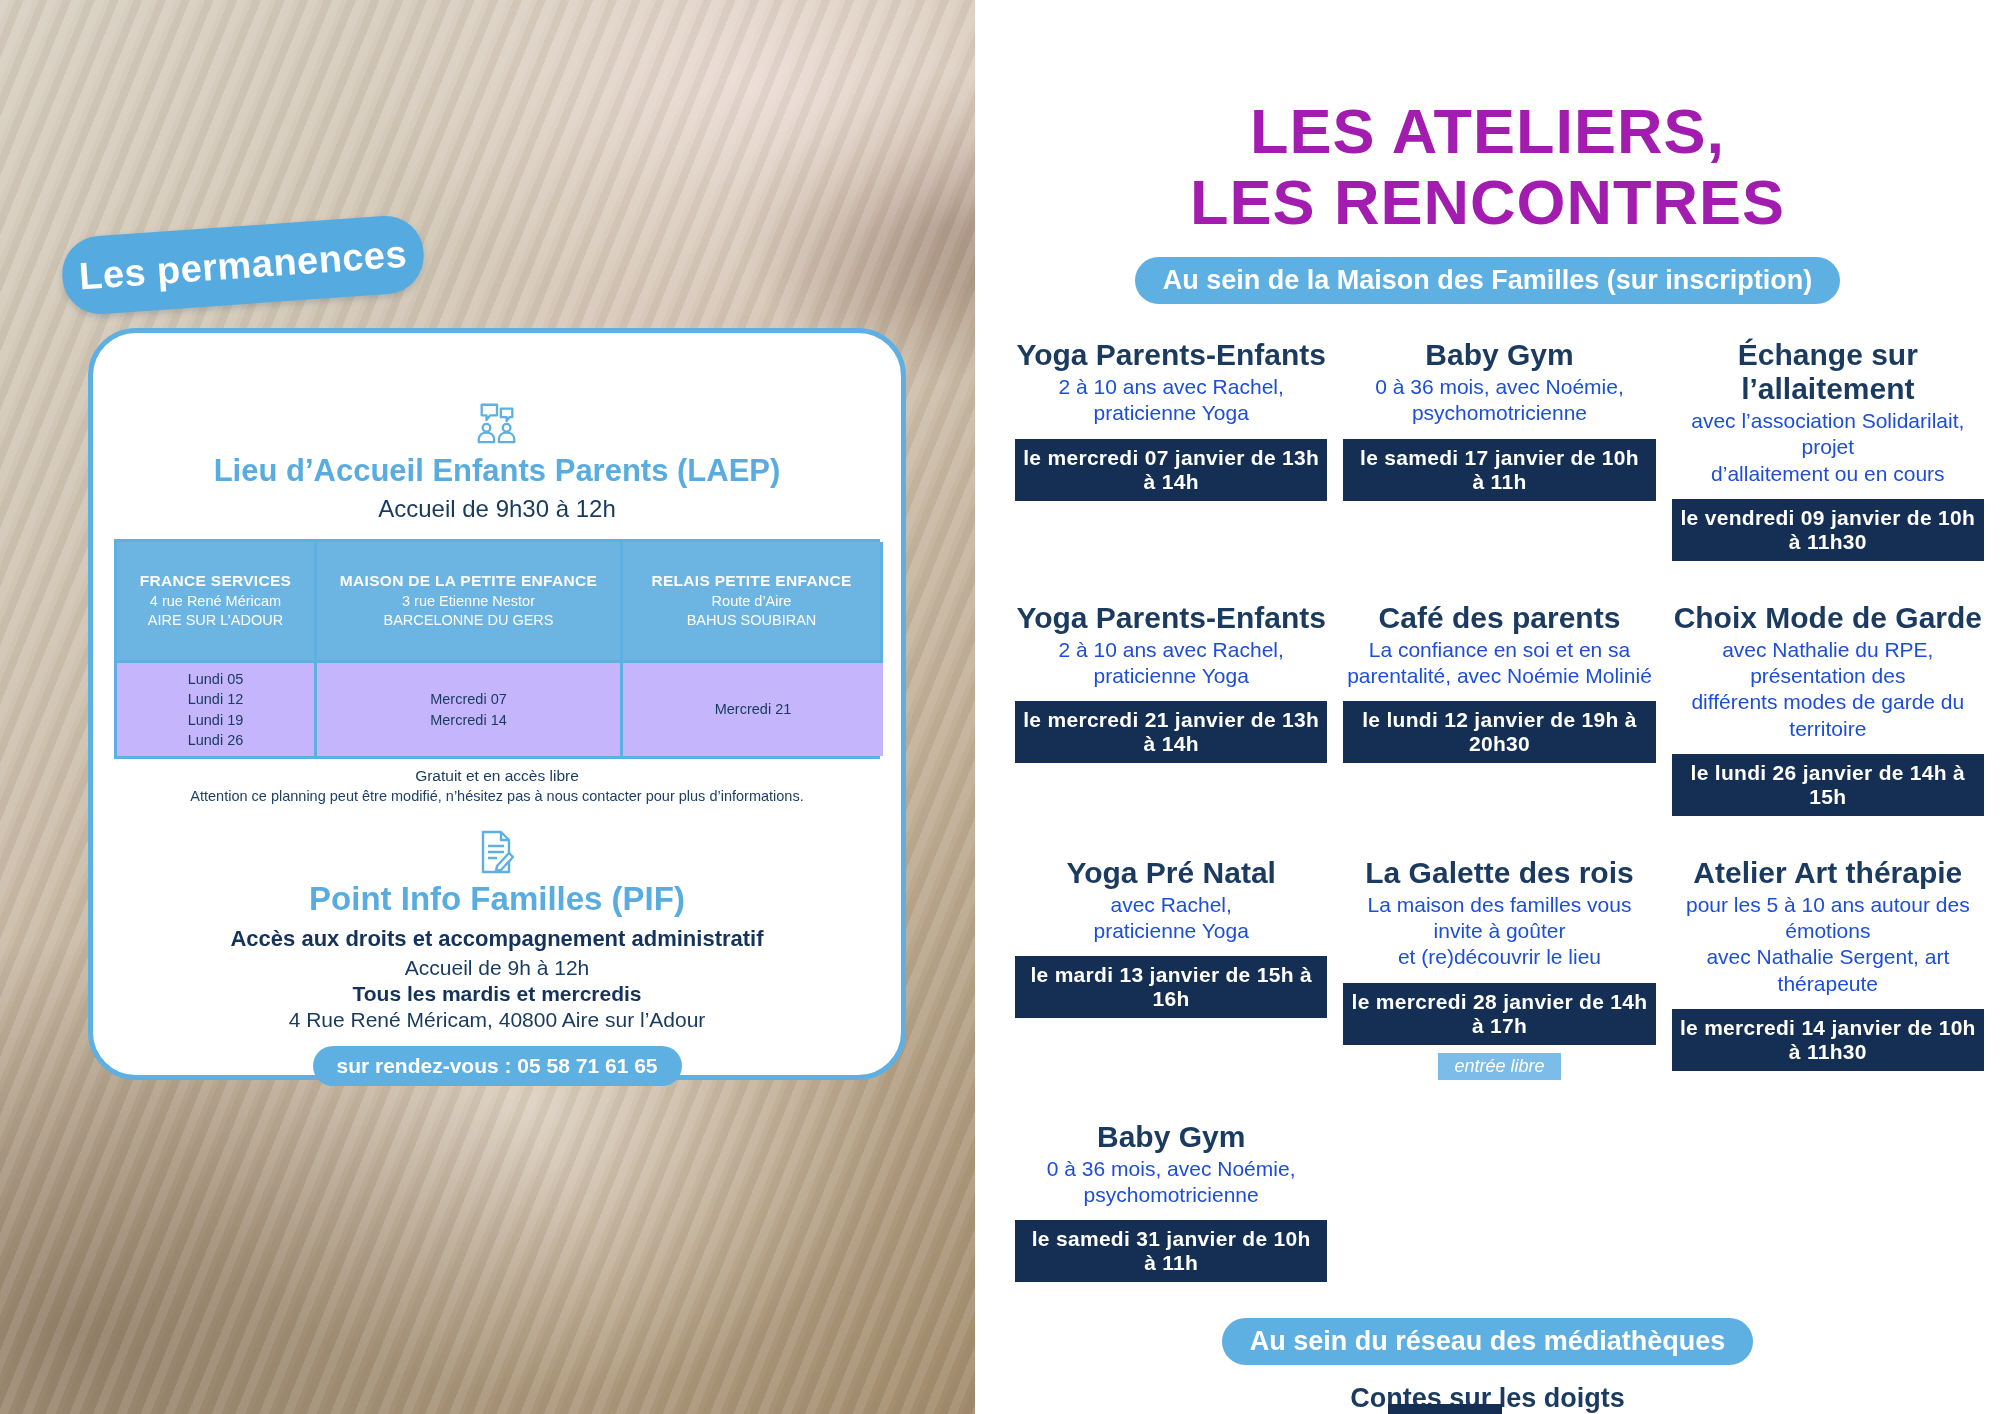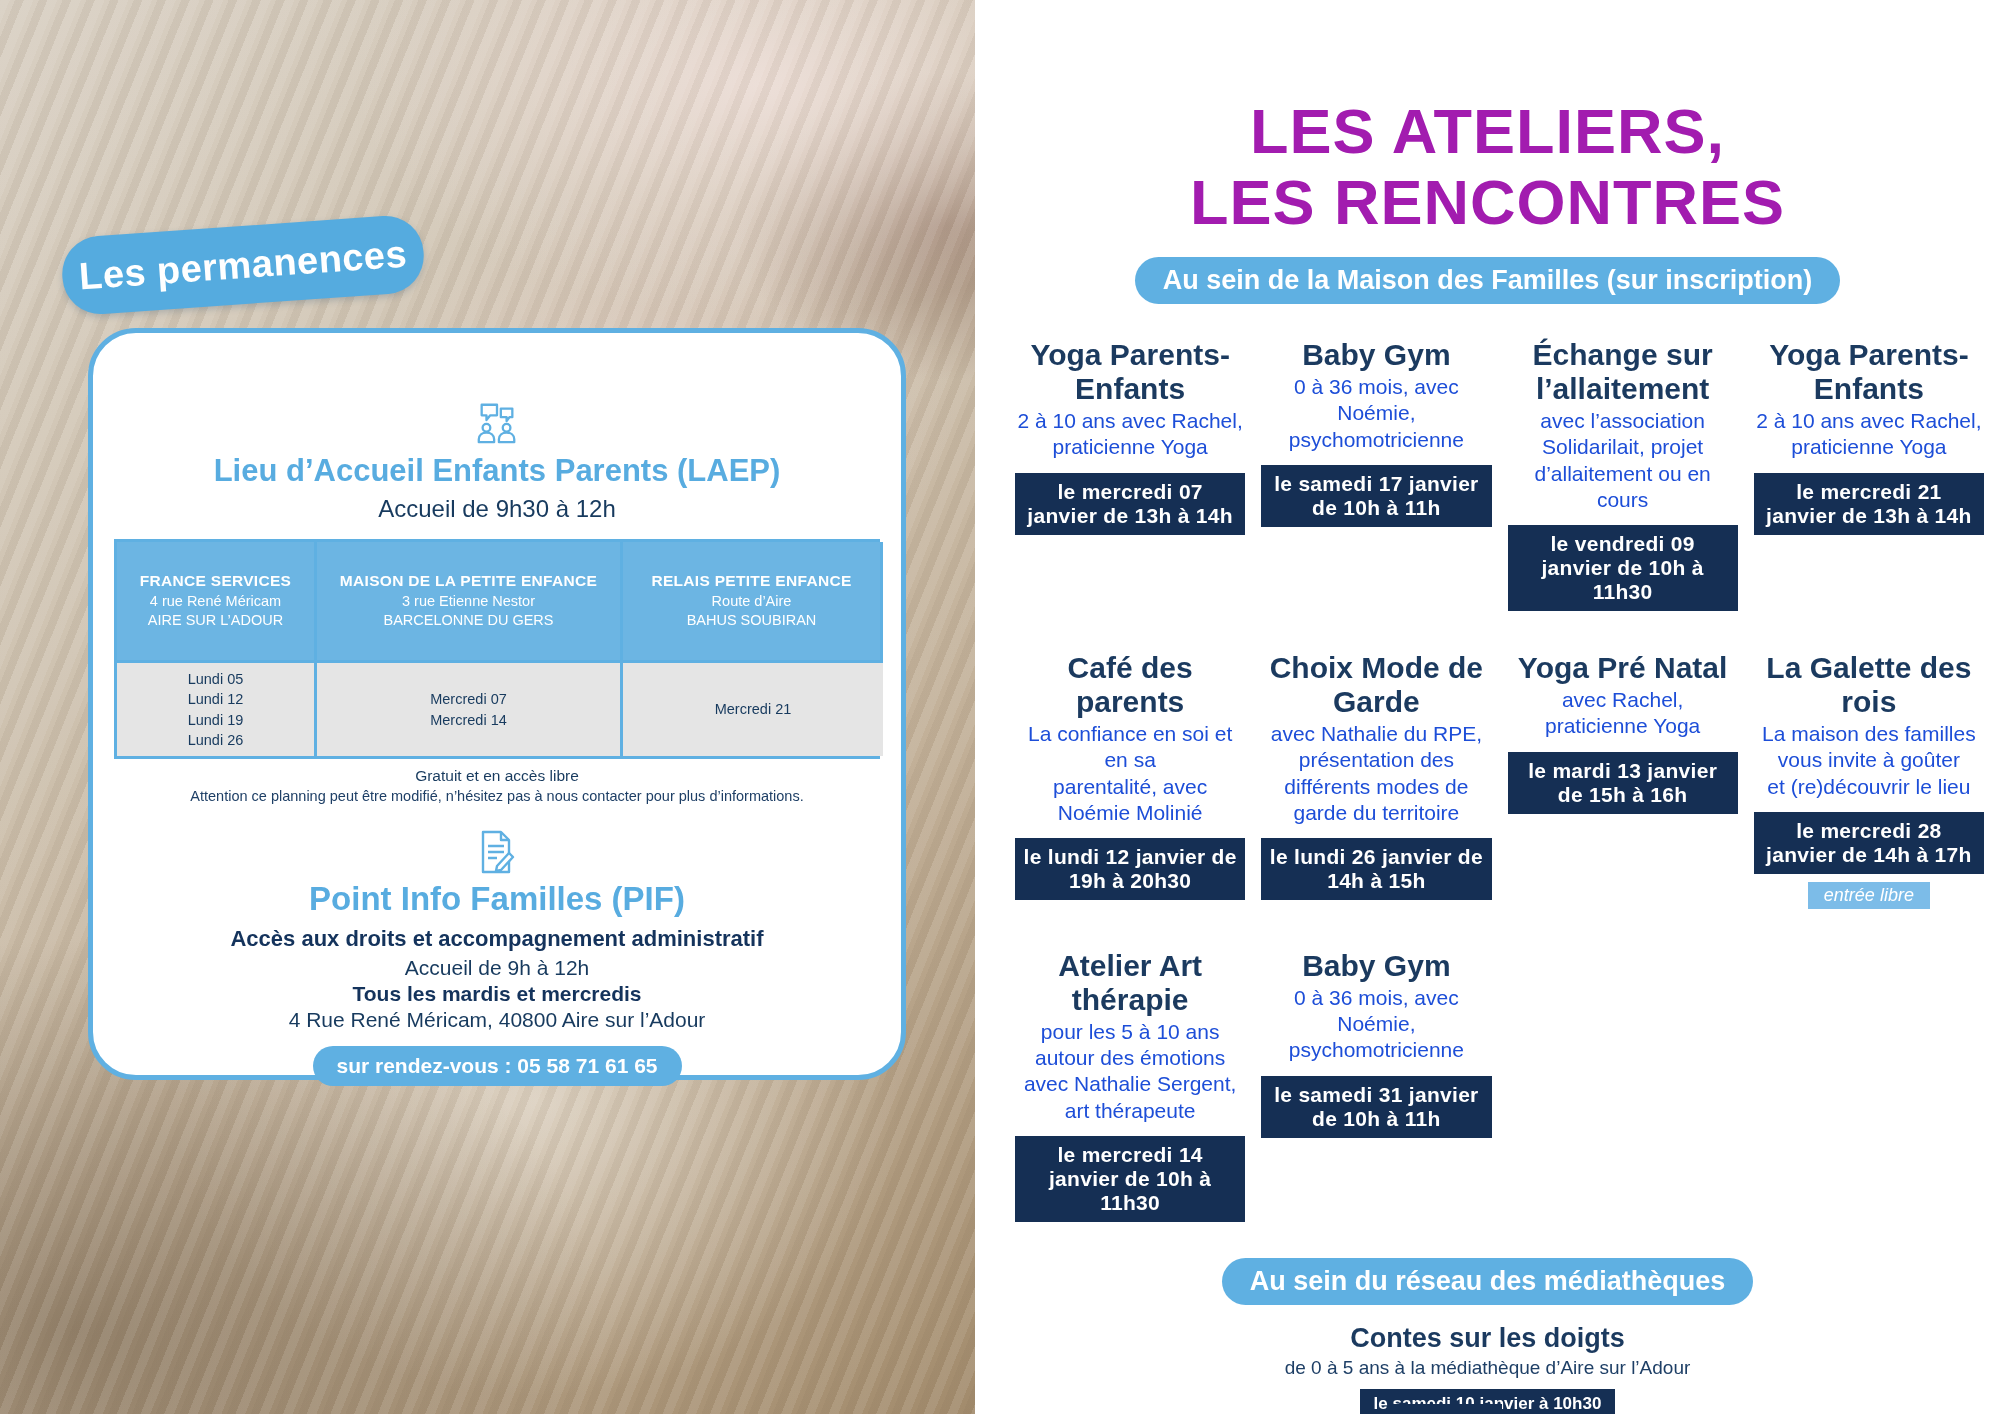--- a/index.html
+++ b/index.html
@@ -50,21 +50,21 @@
   }
   .th {
     background:#6CB5E3; color:#ffffff; padding:12px 8px;
     display:flex; flex-direction:column; justify-content:center;
     border-right:3px solid #5FB0E2; min-height:118px;
   }
   .th:last-child { border-right:none; }
   .th .th-name { font-size:15.5px; font-weight:700; letter-spacing:.3px; line-height:1.3; }
   .th .th-line { font-size:14.5px; line-height:1.35; }
   .td {
-    background:#e5e5e5; color:#173A5E; font-size:14.5px; line-height:1.4;
+    background:#c4b5fd; color:#173A5E; font-size:14.5px; line-height:1.4;
     display:flex; align-items:center; justify-content:center; white-space:pre-line;
     border-right:3px solid #5FB0E2; border-top:3px solid #5FB0E2; min-height:96px; padding:6px;
   }
   .td:last-child { border-right:none; }
 
   .free-note { margin-top:8px; font-size:15.5px; font-weight:400; color:#173A5E; }
   .warning   { margin-top:3px; font-size:14.5px; color:#1E3F66; }
 
   .pif-icon  { margin-top:24px; }
   .pif-title { margin-top:4px; font-size:33px; font-weight:700; color:#58ACE0; }
@@ -85,21 +85,21 @@
     font-size:63px; font-weight:700; line-height:1.12; letter-spacing:1px;
   }
   .pill-badge {
     display:block; width:fit-content; margin:20px auto 0;
     background:#5FB0E2; color:#ffffff; font-size:27px; font-weight:700;
     padding:8px 28px; border-radius:34px;
   }
 
   .events-grid {
     margin-top:34px; padding:0 16px 0 40px;
-    display:grid; grid-template-columns:1fr 1fr 1fr 1fr; column-gap:16px; row-gap:40px;
+    display:grid; grid-template-columns:1fr 1fr 1fr; column-gap:16px; row-gap:40px;
   }
   .event { text-align:center; }
   .event-title { font-size:30px; font-weight:700; color:#1B3A5F; }
   .event-desc  { margin-top:2px; font-size:21px; color:#1d4ed8; line-height:1.25; white-space:pre-line; }
   .date-badge  {
     display:inline-block; margin-top:12px; background:#152F54; color:#ffffff;
     font-size:21px; font-weight:700; padding:7px 8px; letter-spacing:.3px;
   }
   .extra-badge {
     display:block; width:fit-content; margin:8px auto 0;

